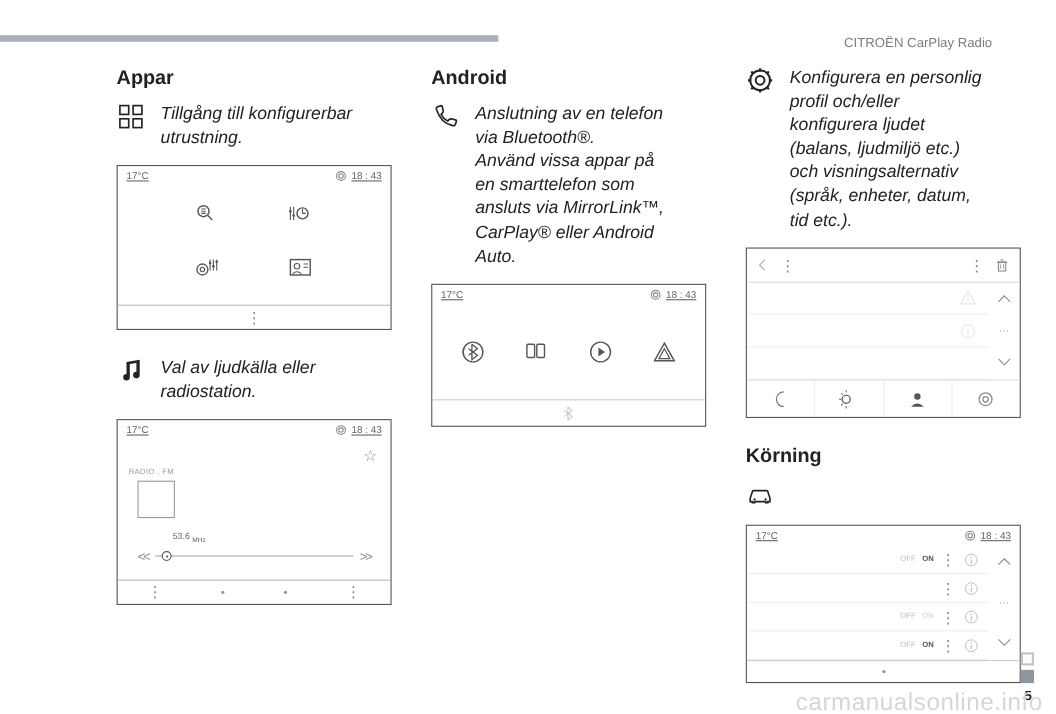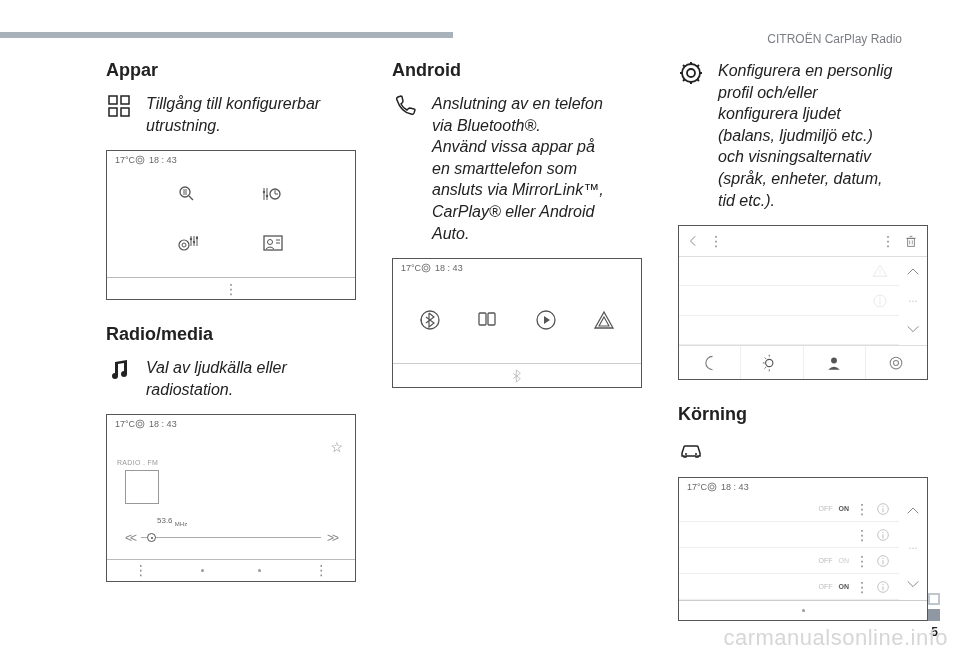--- a/index.html
+++ b/index.html
@@ -41,23 +41,24 @@
 
   .panel {
     border: 1px solid #555;
     background: #fff;
     font-size: 9px;
     color: #666;
     position: relative;
     width: 250px;
   }
   .panel .status {
-    display: flex; align-items: center;
+    display: flex; justify-content: space-between; align-items: center;
     padding: 4px 8px;
     border-bottom: 0px;
+    text-decoration: underline;
   }
   .panel .status .right { display:flex; align-items:center; gap:4px; }
   .gearmini { display:inline-block; width:10px; height:10px; }
   .gridicons { display:grid; grid-template-columns: 1fr 1fr; justify-items:center; row-gap:22px; padding: 14px 40px 20px; }
   .gi { width:26px; height:26px; display:flex; align-items:center; justify-content:center; }
   .panel .footer { border-top:1px solid #bbb; height:22px; display:flex; justify-content:space-around; align-items:center; }
   .vdots { line-height: 0; font-size:14px; letter-spacing:0; color:#888; }
   .dot { width:3px;height:3px;border-radius:50%;background:#999; }
 
   
@@ -310,21 +311,20 @@
               </svg>
             </div>
         </div>
         <div class="footer">
           <span class="vdots">⋮</span>
         </div>
       </div>
     </div>
 
     <div class="section">
-      <h2>Radio/media</h2>
       <div class="iconrow">
         <div class="iconbox">
             <svg width="24" height="24" viewBox="0 0 24 24">
               <use href="#svg-music"></use>
             </svg>
           </div>
         <p>Val av ljudkälla eller radiostation.</p>
       </div>
       <div class="panel">
         <div class="status">

